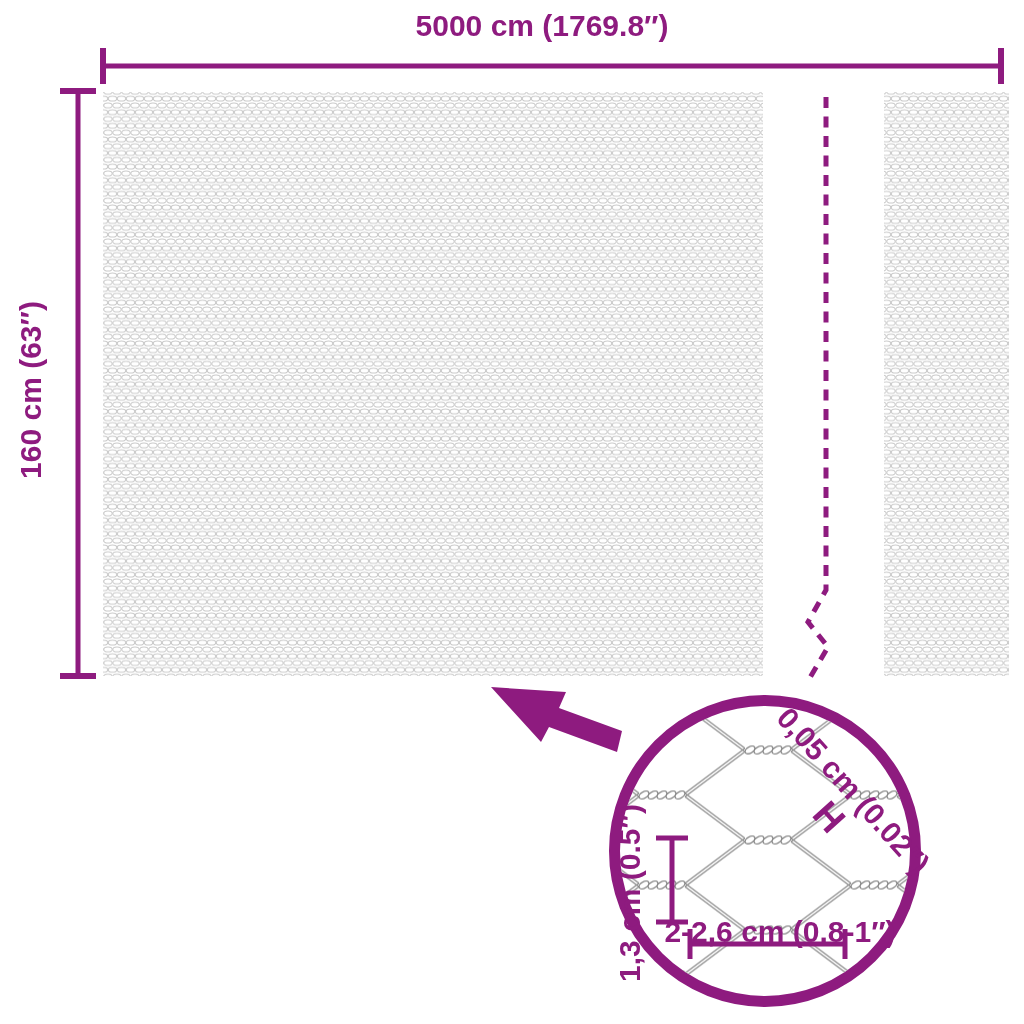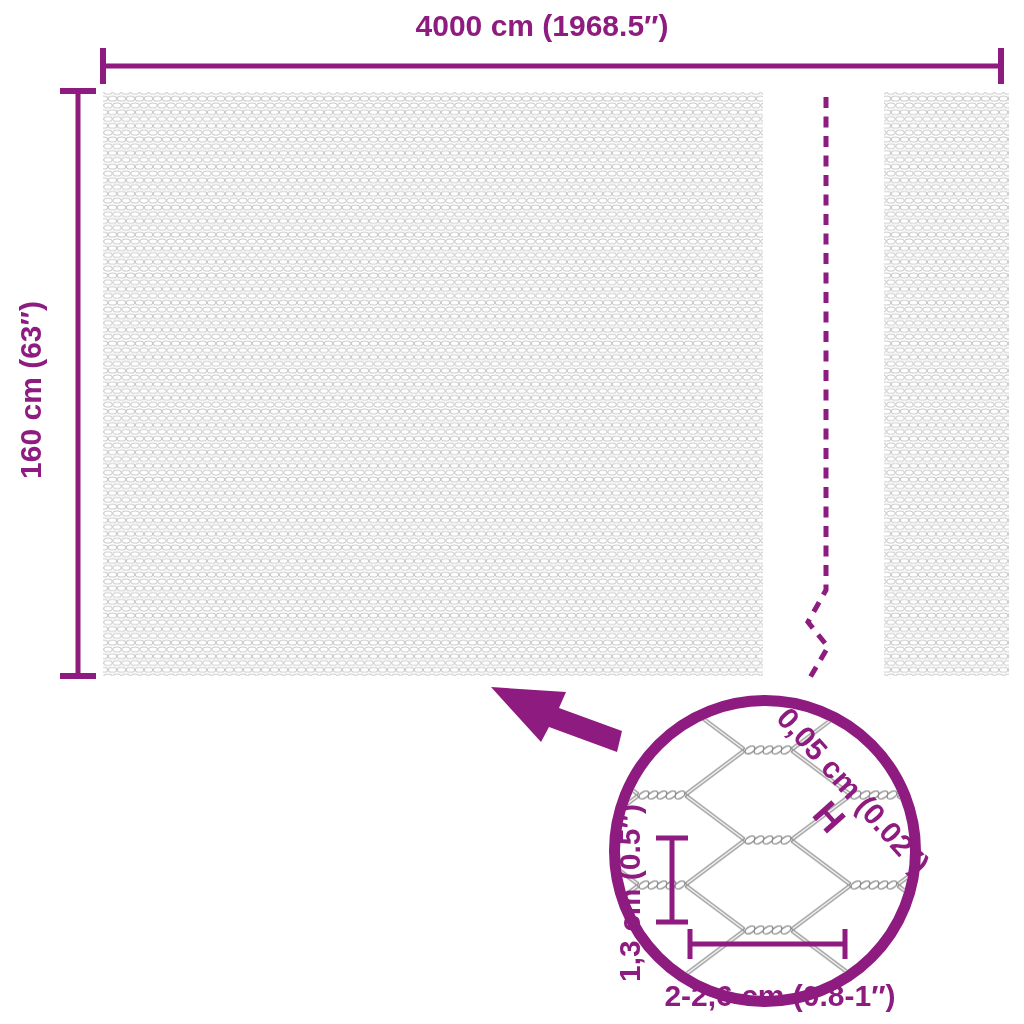--- a/index.html
+++ b/index.html
@@ -96,24 +96,24 @@
       <line x1="656" y1="922" x2="688" y2="922" stroke-width="5"></line>
     </g>
 
     <g stroke="#8e1b7f">
       <line x1="690" y1="944" x2="845" y2="944" stroke-width="5"></line>
       <line x1="690" y1="929" x2="690" y2="959" stroke-width="5"></line>
       <line x1="845" y1="929" x2="845" y2="959" stroke-width="5"></line>
     </g>
   </svg>
 
-  <div class="dim-label" style="left:542px;top:26px;">4000 cm (1968.5″)</div>
+  <div class="dim-label" style="left:542px;top:26px;">5000 cm (1769.8″)</div>
 
   <div class="dim-label rot-ccw" style="left:31px;top:390px;">160 cm (63″)</div>
 
   <div class="dim-label rot-diag" style="left:853px;top:791px;">0,05 cm (0.02″)</div>
 
   <div class="dim-label rot-diag thick-marker" style="left:829px;top:817px;">H</div>
 
   <div class="dim-label rot-ccw" style="left:630px;top:893px;">1,3 cm (0.5″)</div>
 
-  <div class="dim-label" style="left:780px;top:996px;">2-2,6 cm (0.8-1″)</div>
+  <div class="dim-label" style="left:780px;top:932px;">2-2,6 cm (0.8-1″)</div>
 </div>
 
 </body></html>

